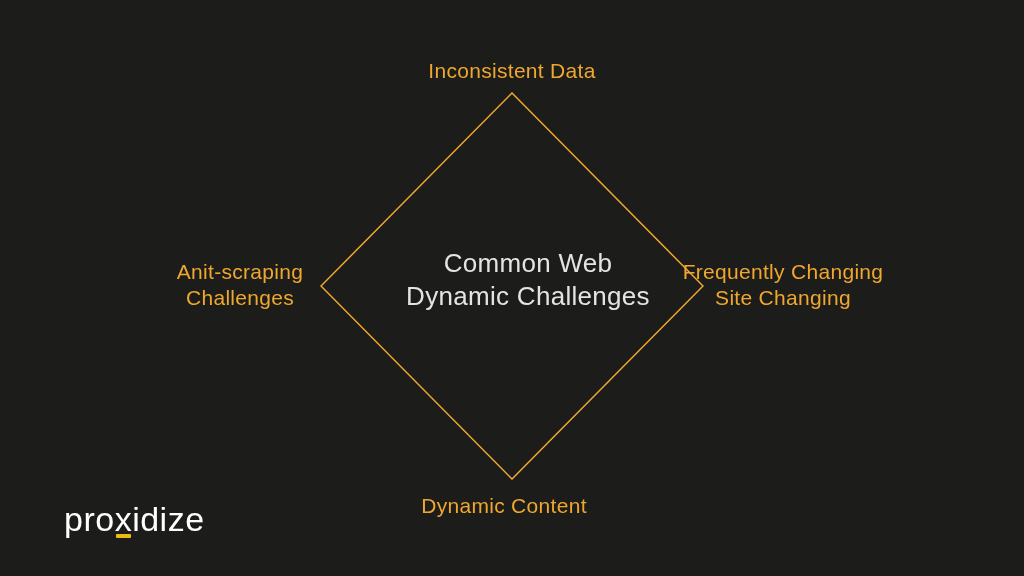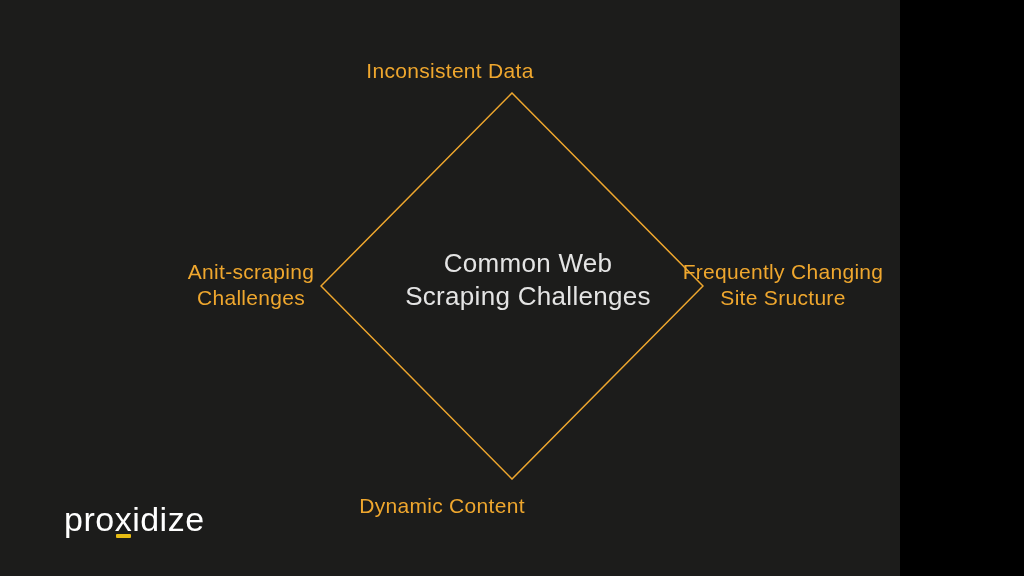--- a/index.html
+++ b/index.html
@@ -7,37 +7,37 @@
     --accent: #EFA72E;
     --center-text: #E4E4E4;
     --logo-text: #FFFFFF;
     --logo-underline: #E7BC13;
   }
   * { margin: 0; padding: 0; box-sizing: border-box; }
   html, body { background: #000; }
   body { font-family: "Liberation Sans", sans-serif; }
   .canvas {
     position: relative;
-    width: 900px;
+    width: 1024px;
     height: 576px;
     background: var(--background);
     overflow: hidden;
   }
   .label {
     position: absolute;
     color: var(--accent);
     font-size: 21px;
     font-weight: 500;
     letter-spacing: 0.3px;
     line-height: 26px;
     text-align: center;
   }
   .label-top    { left: 0; right: 0; top: 58px; }
   .label-bottom { left: 0; right: 16px; top: 493px; }
-  .label-left   { left: 138px; width: 226px; top: 259px; }
+  .label-left   { left: 127px; width: 226px; top: 259px; }
   .label-right  { left: 672px; width: 222px; top: 259px; }
 
   .diamond-svg {
     position: absolute;
     left: 320px;
     top: 92px;
     width: 384px;
     height: 388px;
   }
   .diamond-path {
@@ -96,31 +96,31 @@
   <div class="label label-top">
     <span>Inconsistent Data</span>
   </div>
 
   <svg class="diamond-svg" viewBox="0 0 384 388" aria-hidden="true">
     <polygon class="diamond-path" points="192,1 383,194 192,387 1,194"></polygon>
   </svg>
 
   <div class="center-text">
     <span>Common Web</span>
-    <span>Scraping Challenges</span>
+    <span>Dynamic Challenges</span>
   </div>
 
   <div class="label label-left">
     <div>Anit-scraping</div>
     <div>Challenges</div>
   </div>
 
   <div class="label label-right">
     <div>Frequently Changing</div>
-    <div>Site Sructure</div>
+    <div>Site Changing</div>
   </div>
 
   <div class="label label-bottom">
     <span>Dynamic Content</span>
   </div>
 
   <div class="logo">
     <span>pro</span><span class="logo-x"><span>x</span><span class="x-underline"></span></span><span>idize</span>
   </div>
 

